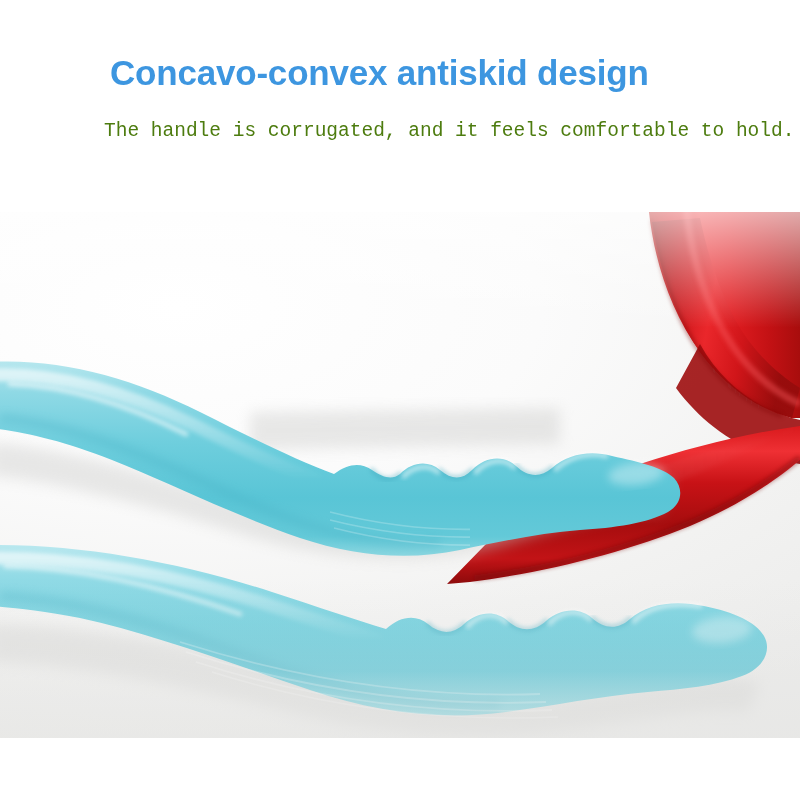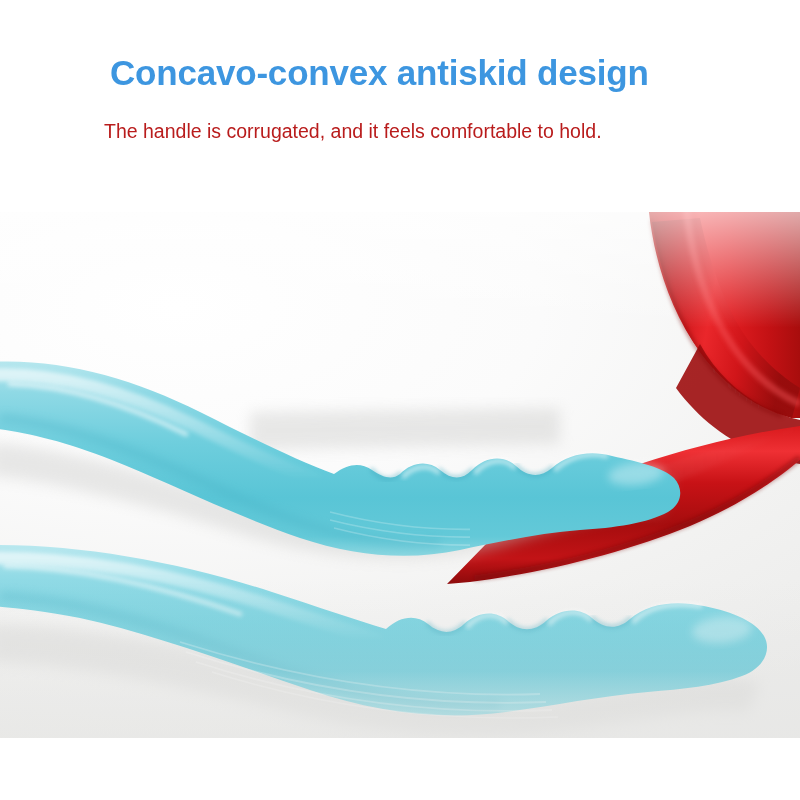--- a/index.html
+++ b/index.html
@@ -42,21 +42,22 @@
     white-space: nowrap;
   }
 
   .body-copy {
     position: absolute;
     left: 104px;
     top: 116px;
     width: 650px;
     font-size: 19.5px;
     line-height: 30px;
-    color: #b91c1c;
+    color: #4d7c0f;
+    font-family: Liberation Mono, monospace;
   }
   .body-line { white-space: nowrap; display: block; }
 
   
   .photo {
     position: absolute;
     left: 0;
     top: 212px;
     width: 800px;
     height: 526px;

